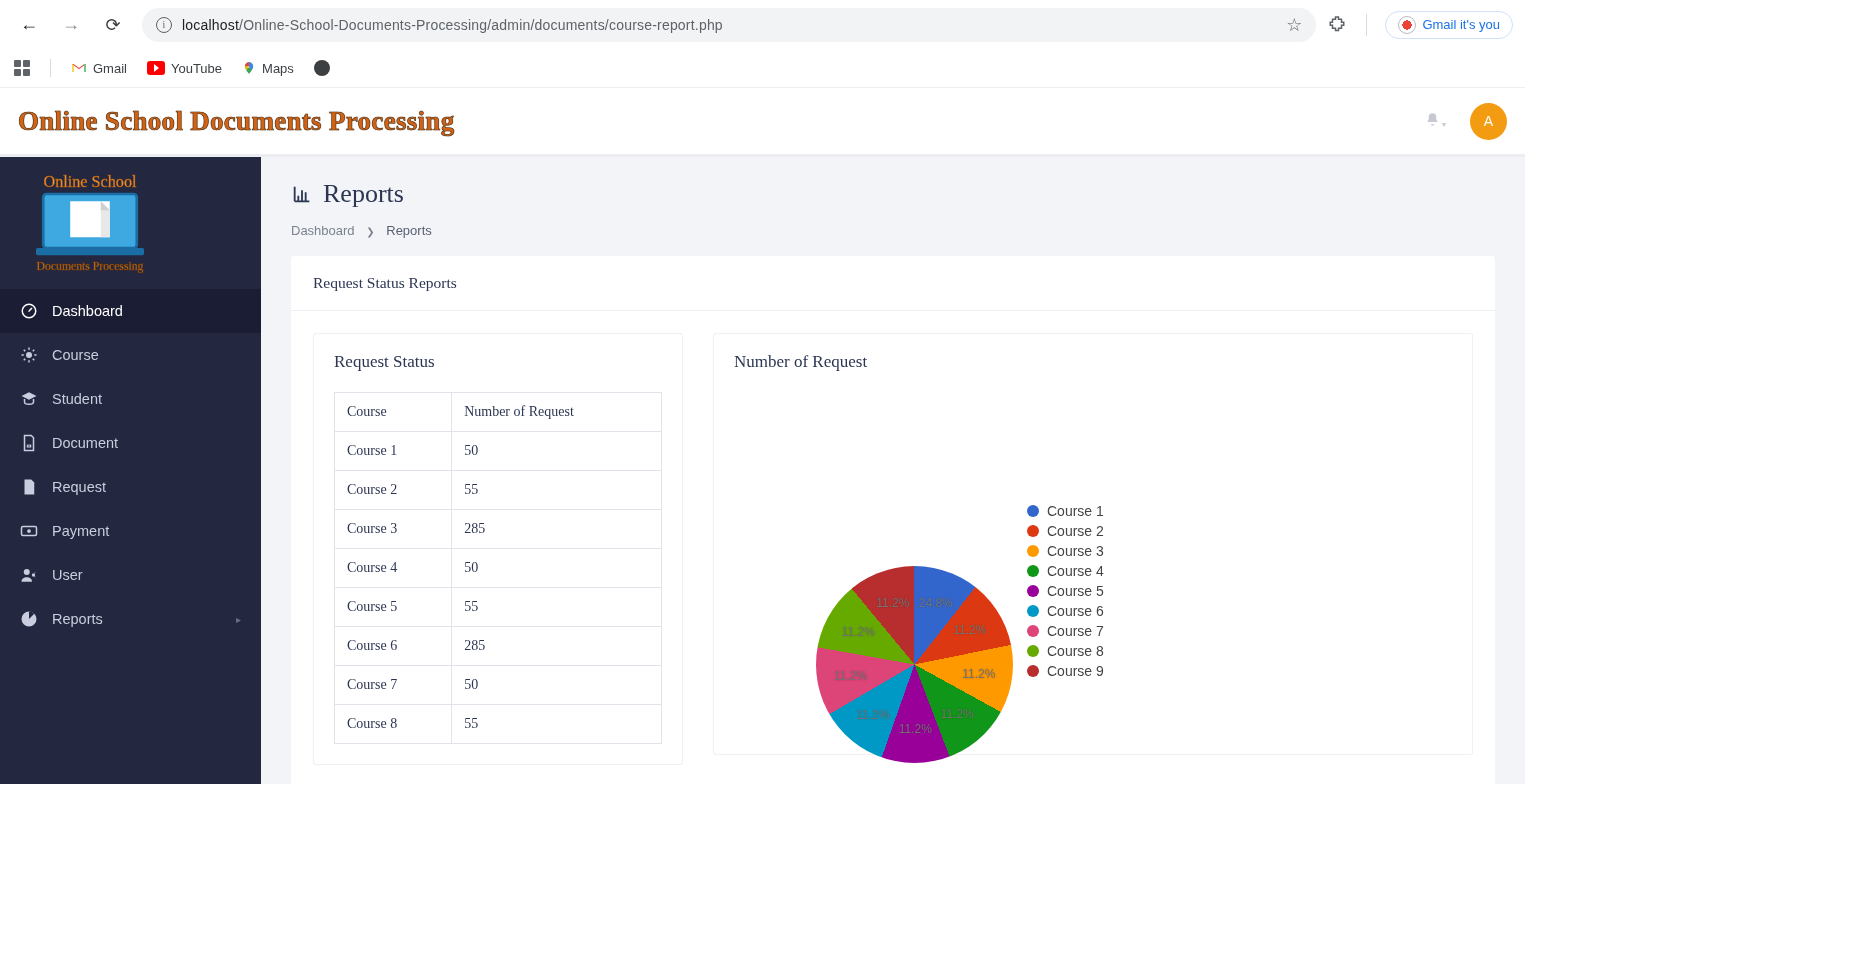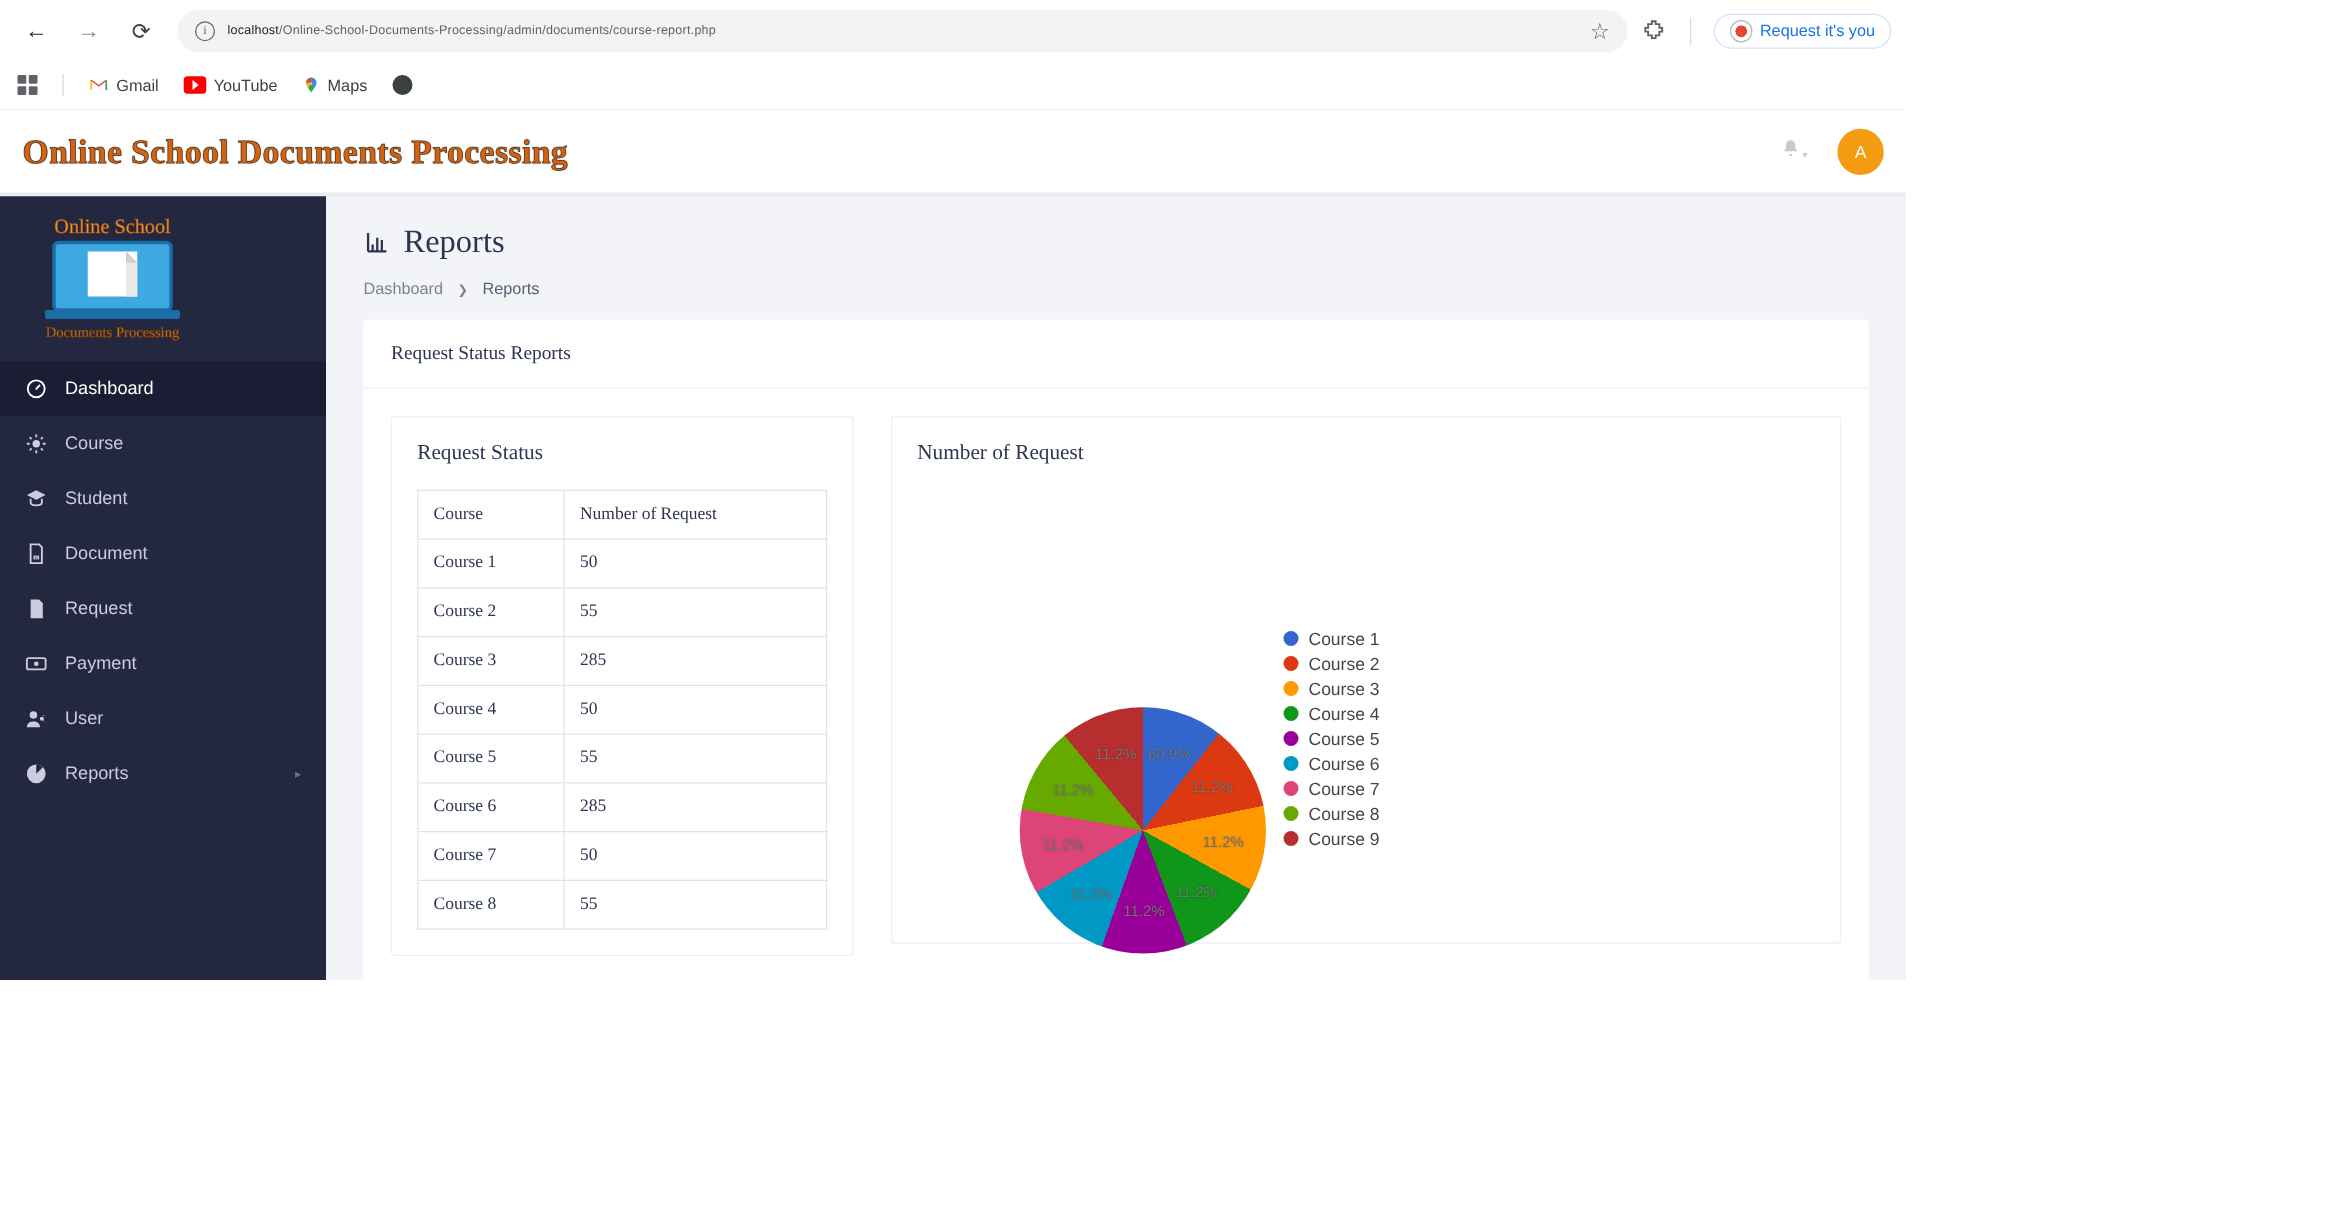--- a/index.html
+++ b/index.html
@@ -19,21 +19,21 @@
   
   
   .browser-bar{height:var(--topbar-h);background:#fff;display:flex;align-items:center;padding:0 12px;gap:8px;}
   .nav-btn{width:34px;height:34px;display:flex;align-items:center;justify-content:center;border-radius:50%;cursor:pointer;}
   .arrow{font-size:18px;color:#3c4043;}
   .back-arrow{color:#202124;}
   .fwd-arrow{color:#8c8f93;}
   .reload{font-size:18px;color:#3c4043;}
   .omnibox{flex:1;height:34px;background:#f1f3f4;border-radius:17px;display:flex;align-items:center;padding:0 14px;gap:10px;margin:0 4px;max-width:1180px;}
   .omnibox .info-icon{display:flex;width:16px;height:16px;border:1px solid #5f6368;border-radius:50%;align-items:center;justify-content:center;font-size:10px;color:#5f6368;font-family:serif;}
-  .url{color:#202124;font-size:10px;letter-spacing:.2px;}
+  .url{color:#202124;font-size:14px;letter-spacing:.2px;}
   .url .host{color:#202124;}
   .url .path{color:#5f6368;}
   .omni-right{margin-left:auto;display:flex;gap:14px;align-items:center;color:#5f6368;}
   .star{font-size:18px;}
   .ext-icon{font-size:15px;}
   .right-cluster{display:flex;align-items:center;gap:18px;margin-left:12px;}
   .divider-v{width:1px;height:22px;background:#d8dadd;}
   .verify-chip{display:flex;align-items:center;gap:6px;border:1px solid #cfe2f9;border-radius:16px;padding:4px 12px;font-size:13px;color:#1a73e8;cursor:pointer;}
   .verify-chip .avatar-dot{width:18px;height:18px;border-radius:50%;background:radial-gradient(circle,#ea4335 40%,#fff 42%);border:1px solid #bbb;}
   
@@ -115,21 +115,21 @@
   </div>
   <span class="ext-icon">
     <svg width="18" height="18" viewBox="0 0 24 24" fill="none" stroke="#5f6368" stroke-width="2">
         <path d="M10 4h4v3h4v4h3v4h-3v4h-4v3h-4v-3H6v-4H3v-4h3V7h4z"></path>
       </svg>
   </span>
   <div class="right-cluster">
     <div class="divider-v"></div>
     <div class="verify-chip">
       <span class="avatar-dot"></span>
-      <span>Request it's you</span>
+      <span>Gmail it's you</span>
     </div>
   </div>
 </div>
 
 <div class="bookmarks">
   <div class="bm-item">
     <div class="grid9">
         <span></span>
         <span></span>
         <span></span>
@@ -317,21 +317,21 @@
                 </tr>
               </tbody>
           </table>
         </div>
         <div class="panel right">
           <div class="panel-title">Number of Request</div>
           <div class="chart-area">
             <div class="pie-wrap">
               <div class="pie" id="pie" style="background: conic-gradient(rgb(51, 102, 204) 0%, rgb(51, 102, 204) 10.6%, rgb(220, 57, 18) 10.6%, rgb(220, 57, 18) 21.8%, rgb(255, 153, 0) 21.8%, rgb(255, 153, 0) 33%, rgb(16, 150, 24) 33%, rgb(16, 150, 24) 44.2%, rgb(153, 0, 153) 44.2%, rgb(153, 0, 153) 55.4%, rgb(0, 153, 198) 55.4%, rgb(0, 153, 198) 66.6%, rgb(221, 68, 119) 66.6%, rgb(221, 68, 119) 77.8%, rgb(102, 170, 0) 77.8%, rgb(102, 170, 0) 89%, rgb(184, 46, 46) 89%, rgb(184, 46, 46) 100.2%);"></div>
               <div id="pie-labels">
-                  <span class="slice-label" style="left: 119.748px; top: 37.0709px;">60.9%</span>
+                  <span class="slice-label" style="left: 119.748px; top: 37.0709px;">24.8%</span>
                   <span class="slice-label" style="left: 153.815px; top: 64.3636px;">11.2%</span>
                   <span class="slice-label" style="left: 162.762px; top: 108.265px;">11.2%</span>
                   <span class="slice-label" style="left: 141.178px; top: 147.526px;">11.2%</span>
                   <span class="slice-label" style="left: 99.3168px; top: 163.495px;">11.2%</span>
                   <span class="slice-label" style="left: 57.0674px; top: 148.583px;">11.2%</span>
                   <span class="slice-label" style="left: 34.5033px; top: 109.876px;">11.2%</span>
                   <span class="slice-label" style="left: 42.345px; top: 65.7645px;">11.2%</span>
                   <span class="slice-label" style="left: 76.8667px; top: 37.2056px;">11.2%</span>
                 </div>
             </div>

